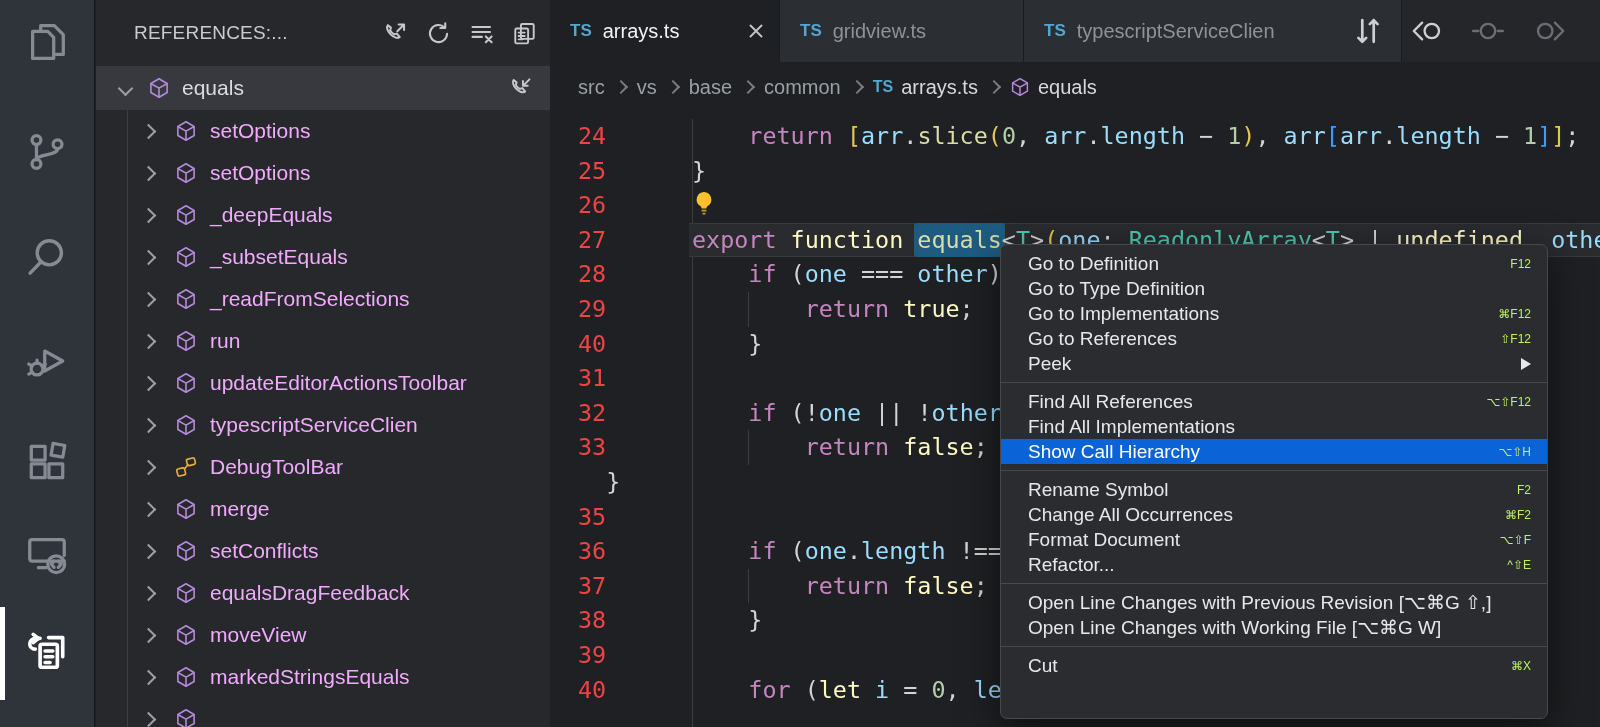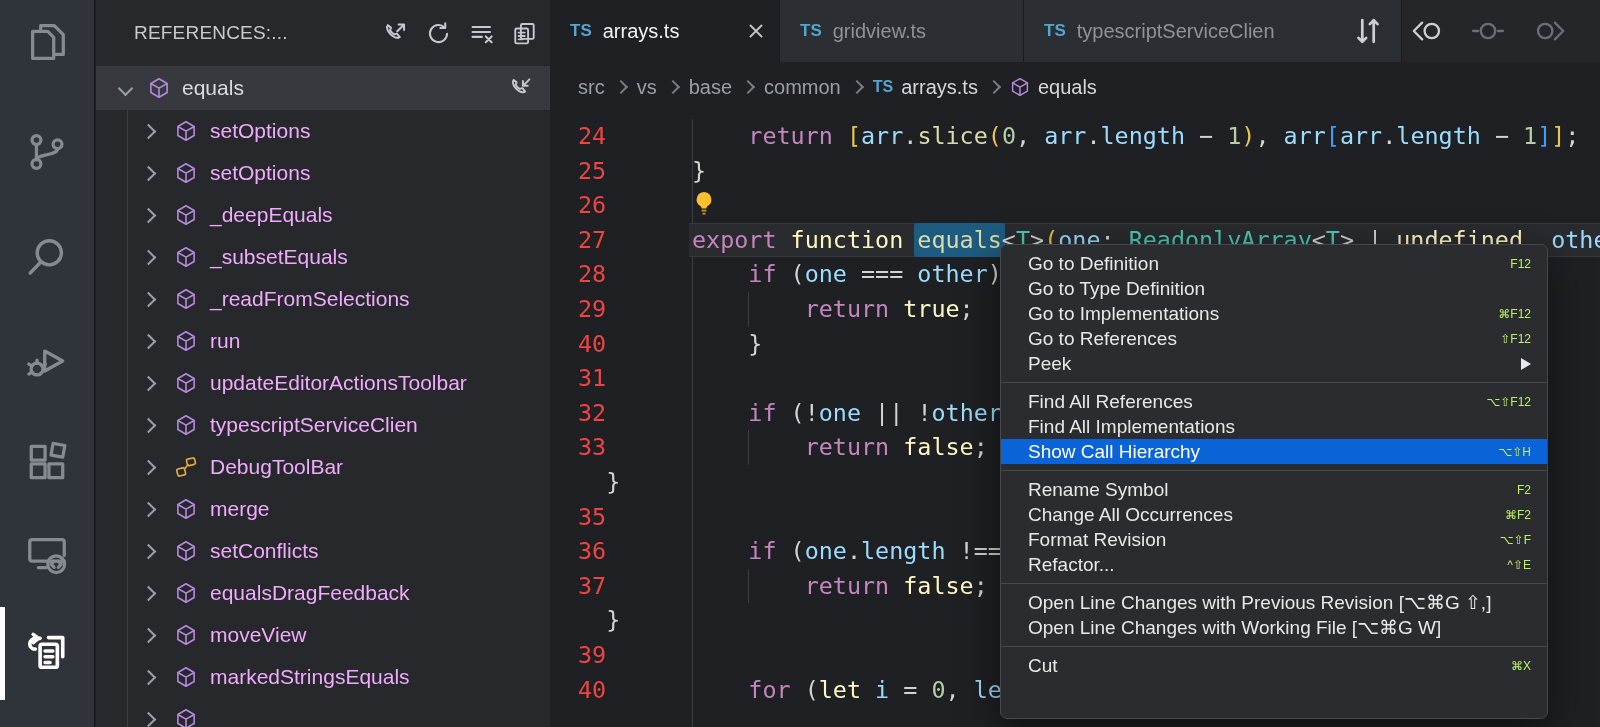--- a/index.html
+++ b/index.html
@@ -459,21 +459,21 @@
           <div class="code-line"><span class="gutter">28</span><span class="line-content"><span class="tk-pl">    </span><span class="tk-kw">if</span><span class="tk-pl"> (</span><span class="tk-va">one</span><span class="tk-pl"> === </span><span class="tk-va">other</span><span class="tk-pl">)</span></span></div>
           <div class="code-line"><span class="gutter">29</span><span class="line-content"><span class="tk-pl">        </span><span class="tk-kw">return</span><span class="tk-pl"> </span><span class="tk-st">true</span><span class="tk-pl">;</span></span></div>
           <div class="code-line"><span class="gutter">40</span><span class="line-content"><span class="tk-pl">    }</span></span></div>
           <div class="code-line"><span class="gutter">31</span><span class="line-content"></span></div>
           <div class="code-line"><span class="gutter">32</span><span class="line-content"><span class="tk-pl">    </span><span class="tk-kw">if</span><span class="tk-pl"> (</span><span class="tk-pl">!</span><span class="tk-va">one</span><span class="tk-pl"> || </span><span class="tk-pl">!</span><span class="tk-va">other</span></span></div>
           <div class="code-line"><span class="gutter">33</span><span class="line-content"><span class="tk-pl">        </span><span class="tk-kw">return</span><span class="tk-pl"> </span><span class="tk-st">false</span><span class="tk-pl">;</span></span></div>
           <div class="code-line"><span class="line-content"><span class="tk-pl">    }</span></span></div>
           <div class="code-line"><span class="gutter">35</span><span class="line-content"></span></div>
           <div class="code-line"><span class="gutter">36</span><span class="line-content"><span class="tk-pl">    </span><span class="tk-kw">if</span><span class="tk-pl"> (</span><span class="tk-va">one</span><span class="tk-pl">.</span><span class="tk-va">length</span><span class="tk-pl"> !==</span></span></div>
           <div class="code-line"><span class="gutter">37</span><span class="line-content"><span class="tk-pl">        </span><span class="tk-kw">return</span><span class="tk-pl"> </span><span class="tk-st">false</span><span class="tk-pl">;</span></span></div>
-          <div class="code-line"><span class="line-content"><span class="tk-pl">    }</span></span></div>
+          <div class="code-line"><span class="gutter">38</span><span class="line-content"><span class="tk-pl">    }</span></span></div>
           <div class="code-line"><span class="gutter">39</span><span class="line-content"></span></div>
           <div class="code-line"><span class="gutter">40</span><span class="line-content"><span class="tk-pl">    </span><span class="tk-kw">for</span><span class="tk-pl"> (</span><span class="tk-st">let</span><span class="tk-pl"> </span><span class="tk-va">i</span><span class="tk-pl"> = </span><span class="tk-nu">0</span><span class="tk-pl">, </span><span class="tk-va">le</span></span></div>
         </div>
       <div class="lightbulb" id="lightbulb">
           <svg viewBox="0 0 16 16">
             <path d="M8 1.3a4.6 4.6 0 0 0-2.5 8.4c.6.4 1 1 1.1 1.7h2.8c.1-.7.5-1.3 1.1-1.7A4.6 4.6 0 0 0 8 1.3z" fill="#fbc02d"></path>
             <path d="M6.5 12.2h3v1.1h-3zM7.1 14h1.8v1H7.1z" fill="#c79a1e"></path>
           </svg>
         </div>
     </div>
@@ -514,21 +514,21 @@
       <div class="menu-sep"></div>
       <div class="menu-row">
         <span>Rename Symbol</span>
         <span class="menu-shortcut">F2</span>
       </div>
       <div class="menu-row">
         <span>Change All Occurrences</span>
         <span class="menu-shortcut">⌘F2</span>
       </div>
       <div class="menu-row">
-        <span>Format Revision</span>
+        <span>Format Document</span>
         <span class="menu-shortcut">⌥⇧F</span>
       </div>
       <div class="menu-row">
         <span>Refactor...</span>
         <span class="menu-shortcut">^⇧E</span>
       </div>
       <div class="menu-sep"></div>
       <div class="menu-row">
         <span>Open Line Changes with Previous Revision [⌥⌘G ⇧,]</span>
       </div>

